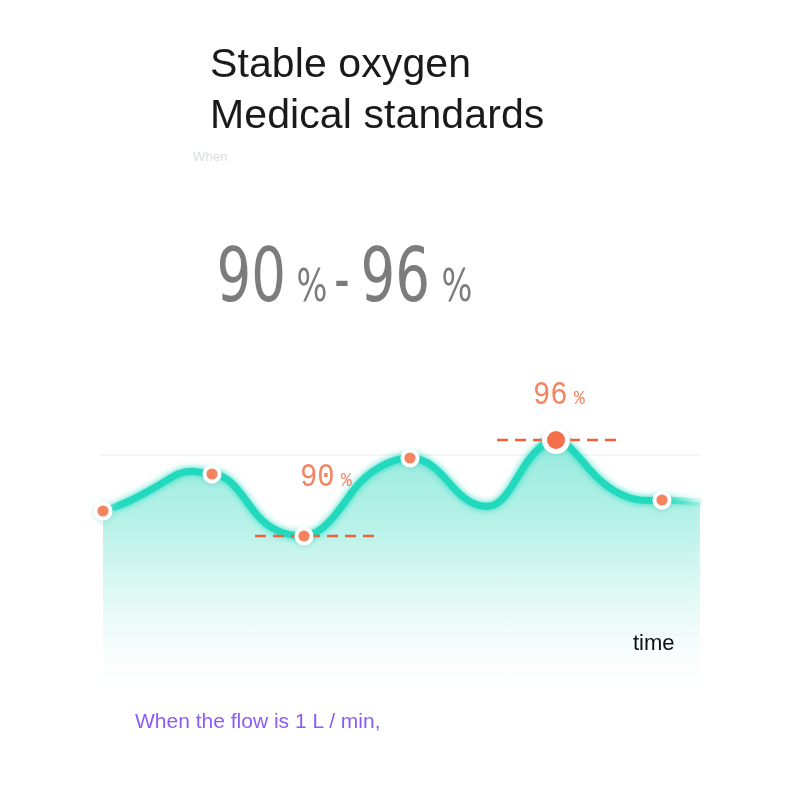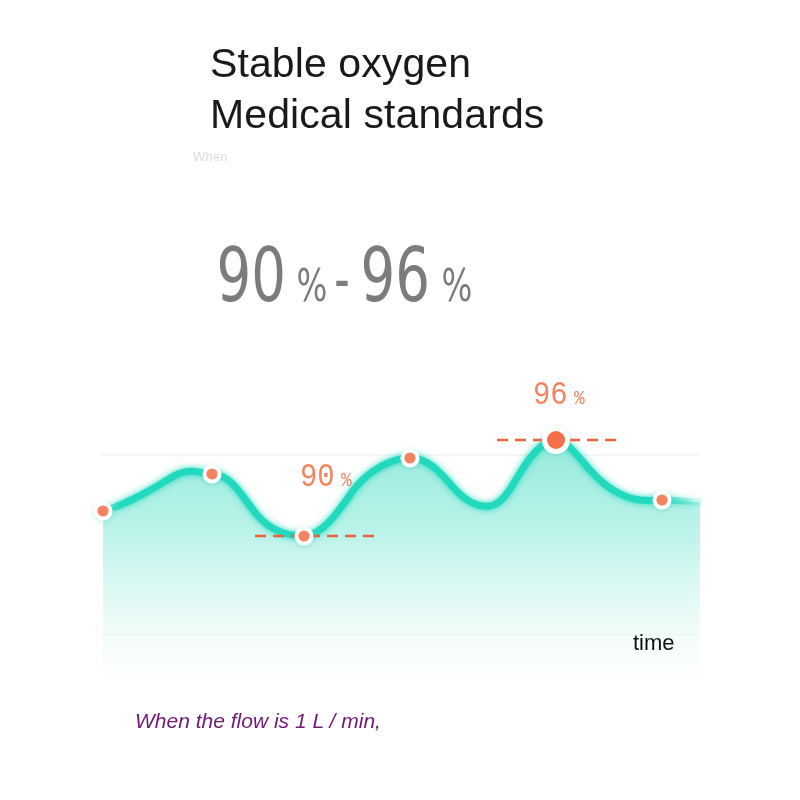--- a/index.html
+++ b/index.html
@@ -130,25 +130,24 @@
     transform-origin: left center;
   }
   .tag-90 { left: 288px; top: 110px; margin-left: 12px; }
   .tag-96 { left: 533px; top: 28px; }
 
   
   .caption {
     position: absolute;
     left: 135px;
     top: 706px;
-    color: #701a75;
+    color: #8b5cf6;
     font-size: 21px;
     line-height: 29px;
     white-space: nowrap;
-    font-style: italic;
   }
 </style>
 </head>
 <body>
 
 <div class="watermark">When</div>
 
 <div class="headline">
   <div class="headline-line">Stable oxygen</div>
   <div class="headline-line">Medical standards</div>

